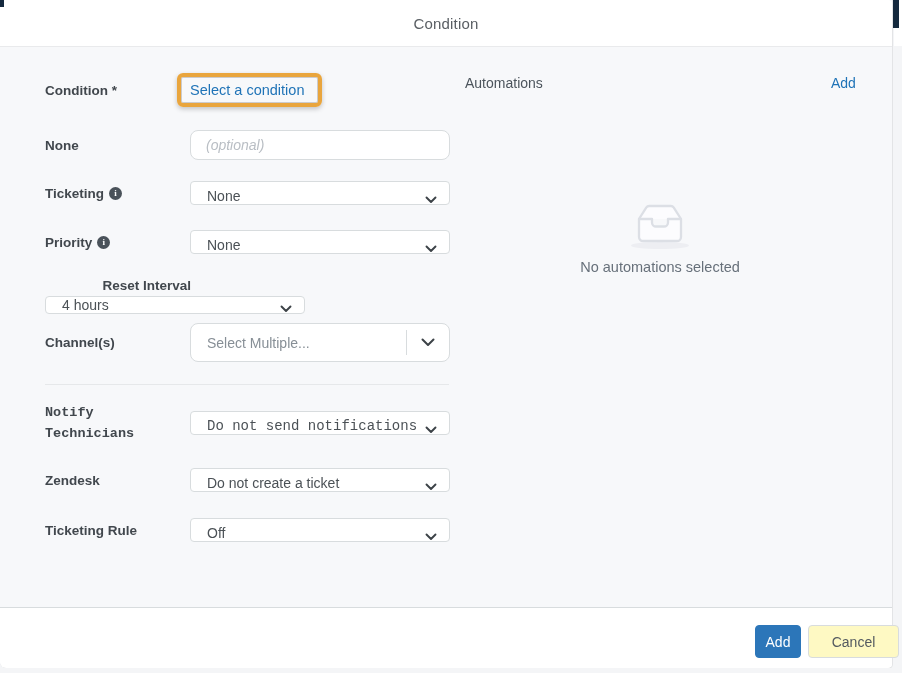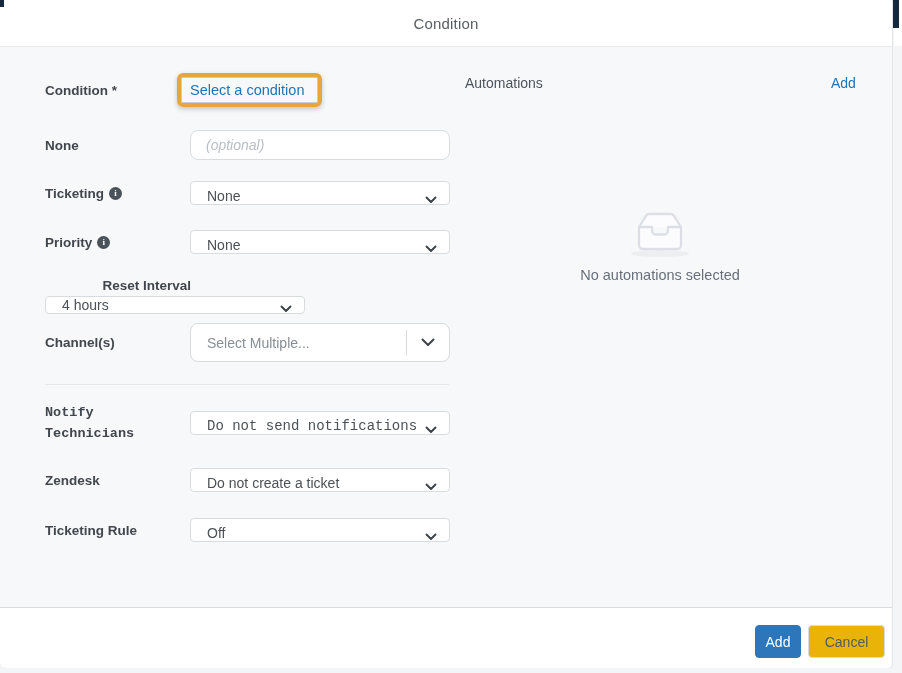--- a/index.html
+++ b/index.html
@@ -78,34 +78,34 @@
     padding:5px 14px 5px 9px;
     box-shadow:0 2px 5px rgba(0,0,0,.22), inset 0 0 0 1px rgba(120,120,120,.35);
     display:inline-flex; align-items:flex-end;
   }
   .cond-link { font-size:14.5px; color:#1f73b7; text-decoration:none; cursor:pointer; }
   .form-divider { position:absolute; left:45px; top:384px; width:404px; height:1px; background:#e6e8ea; }
 
   
   .automations-title { position:absolute; left:465px; top:75px; font-size:14px; font-weight:500; color:#4c545c; }
   .automations-add { position:absolute; left:831px; top:75px; font-size:14px; color:#1f73b7; text-decoration:none; cursor:pointer; }
-  .empty-state { position:absolute; left:465px; top:206px; width:390px; text-align:center; }
+  .empty-state { position:absolute; left:465px; top:198px; width:390px; text-align:center; }
   .empty-state svg { display:block; margin:0 auto; }
   .empty-text { margin-top:9px; font-size:14.5px; color:#67707a; }
 
   
   .modal-footer {
     position:absolute; left:0; top:607px; width:100%; height:61px;
     background:#ffffff; border-top:1px solid #d8dcde;
     border-bottom-left-radius:6px; border-bottom-right-radius:4px;
   }
   .btn { position:absolute; top:17px; height:33px; border-radius:4px; font-size:14px;
          font-family:"Liberation Sans","DejaVu Sans",sans-serif; cursor:pointer; }
   .btn-add { left:755px; width:46px; background:#2c76b9; color:#fff; border:1px solid #2c76b9; font-weight:500; }
-  .btn-cancel { left:808px; width:77px; background:#eab308; color:#545a60; border:1px solid #d8dcde; }
+  .btn-cancel { left:808px; width:91px; background:#fef9c3; color:#545a60; border:1px solid #d8dcde; }
 </style>
 </head>
 <body>
 
 <div class="corner-navy-left"></div>
 <div class="right-strip"></div>
 <div class="right-strip-top"></div>
 <div class="navy-bar"></div>
 
 <div class="modal">

